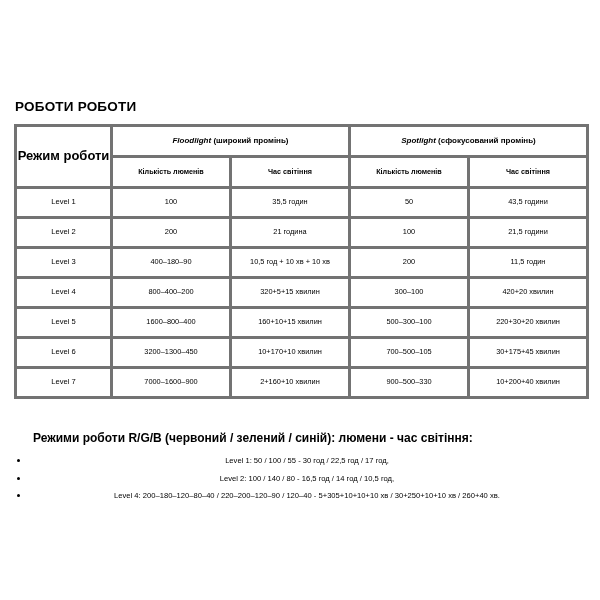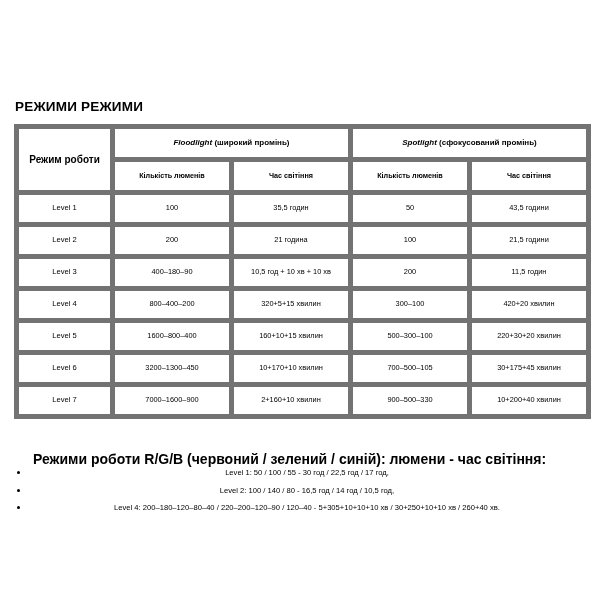--- a/index.html
+++ b/index.html
@@ -29,39 +29,39 @@
     margin-bottom: 10px;
     padding-left: 1px;
   }
   table.modes {
     border-collapse: collapse;
     width: 572px;
     table-layout: fixed;
   }
   table.modes th,
   table.modes td {
-    border: 5px solid #737373;
+    border: 3px solid #737373;
     text-align: center;
     vertical-align: middle;
     font-size: 7.4px;
     padding: 0;
     height: 27px;
     line-height: 1.15;
   }
   table.modes th.group-head {
     font-size: 8px;
     height: 28px;
   }
   table.modes th.group-head .it {
     font-style: italic;
     font-weight: bold;
   }
   table.modes th.corner {
     font-weight: bold;
-    font-size: 10px;
+    font-size: 13px;
   }
   table.modes th.sub {
     font-weight: bold;
     font-size: 7.2px;
     height: 28px;
     text-align: center;
   }
   table.modes td.level {
     font-weight: normal;
     font-size: 7.6px;
@@ -70,23 +70,23 @@
   .col-lum   { width: 119px; }
   .col-time  { width: 119px; }
   .col-lum2  { width: 119px; }
   .col-time2 { width: 119px; }
 
   .notes {
     margin-top: 32px;
     padding-left: 1px;
   }
   .notes-title {
-    font-size: 14px;
-    font-weight: bold;
-    margin-bottom: 1px;
+    font-size: 12px;
+    font-weight: bold;
+    margin-bottom: 11px;
     padding-left: 18px;
   }
   .notes ul {
     list-style: none;
     margin: 0;
     padding: 0;
     text-align: center;
   }
   .notes li {
     font-size: 7.6px;
@@ -104,21 +104,21 @@
     height: 3px;
     background: #000;
     border-radius: 50%;
   }
 </style>
 </head>
 <body>
 
 <div class="page">
 
-  <div class="title">РЕЖИМИ РЕЖИМИ</div>
+  <div class="title">РОБОТИ РОБОТИ</div>
 
   <table class="modes">
     <colgroup>
       <col class="col-level">
       <col class="col-lum">
       <col class="col-time">
       <col class="col-lum2">
       <col class="col-time2">
     </colgroup>
     <thead>

